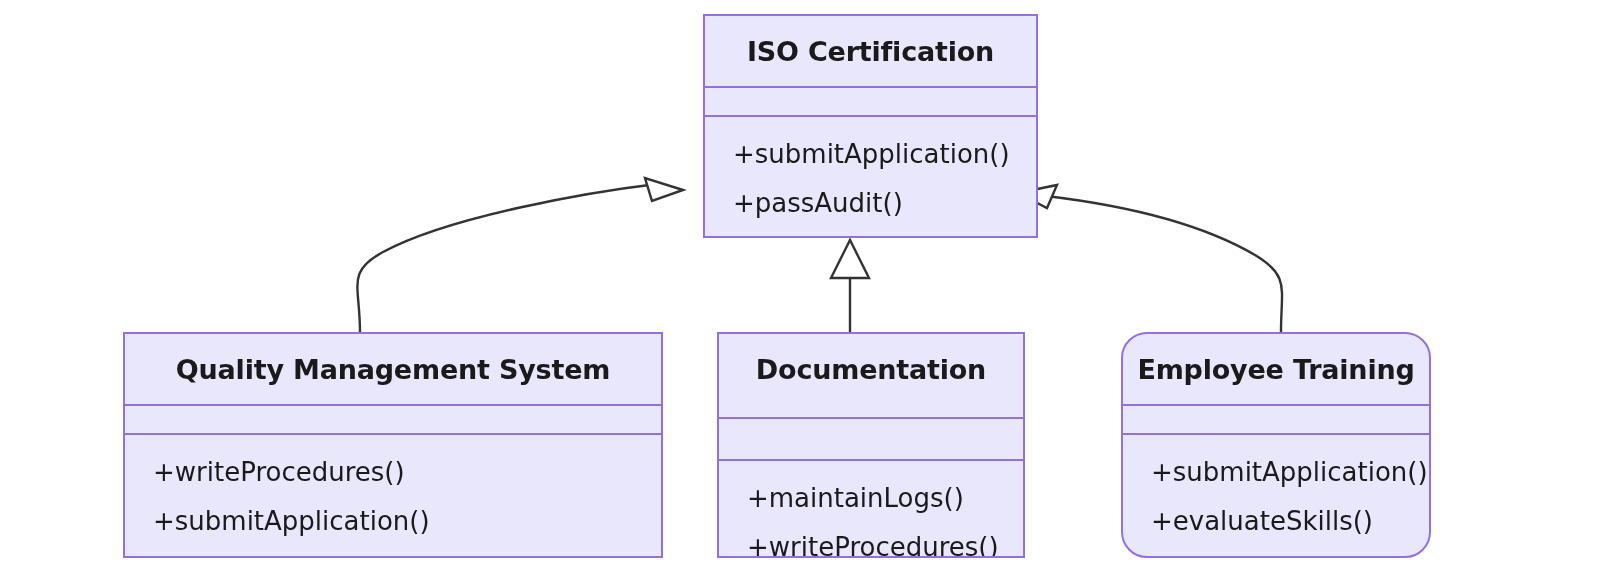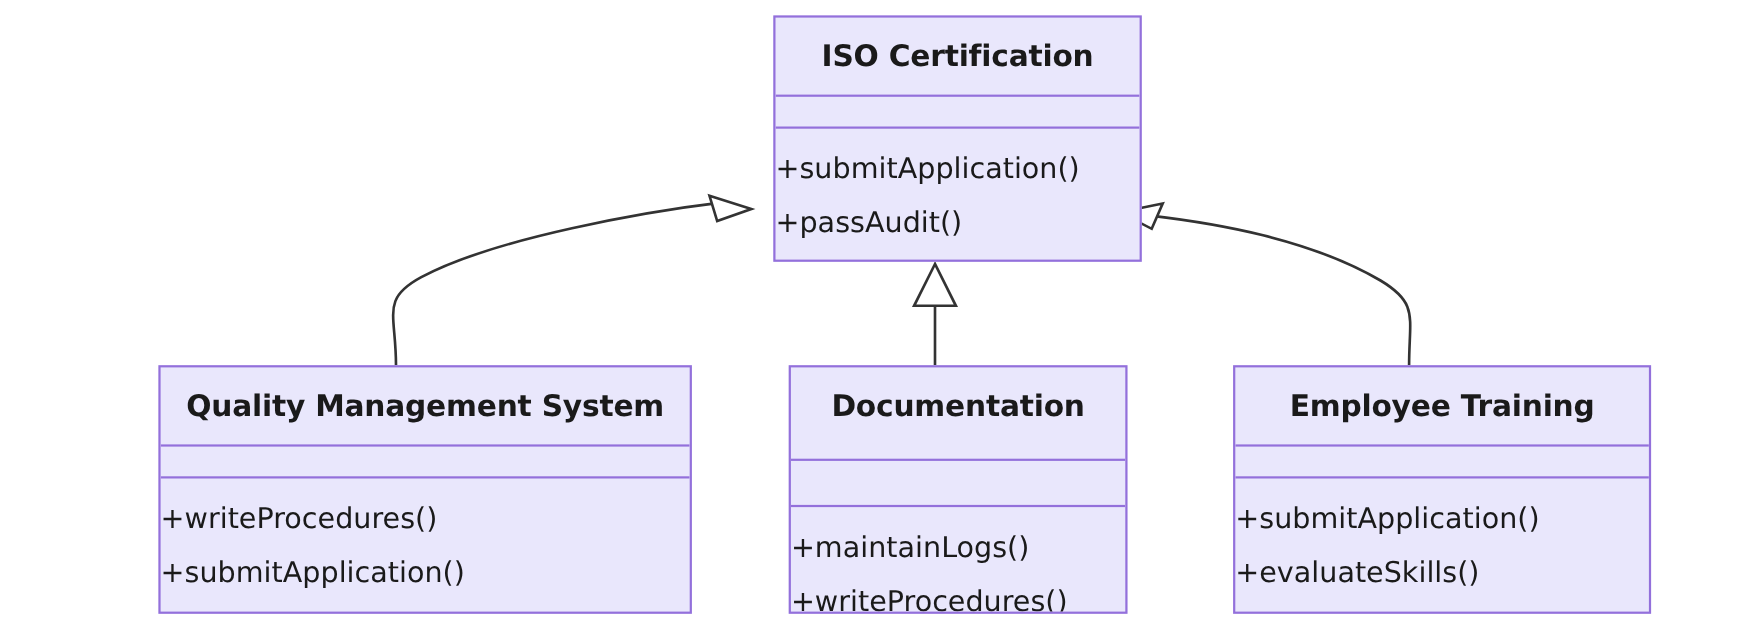--- a/index.html
+++ b/index.html
@@ -53,37 +53,37 @@
   .class-attrs {
     box-sizing: border-box;
     border-top: 2px solid #9370db;
     height: 29px;
     flex: 0 0 29px;
   }
   .class-methods {
     box-sizing: border-box;
     border-top: 2px solid #9370db;
     flex: 1 1 auto;
-    padding: 16px 16px 0 0;
+    padding: 16px 16px 0 28px;
     display: flex;
     flex-direction: column;
     gap: 7px;
   }
   .method-row {
     font-size: 26px;
     line-height: 42px;
     color: #1a1a1a;
     white-space: nowrap;
   }
 
   
   #class-iso            { left: 683px;  top: 14px;  width: 335px; height: 224px; }
-  #class-qms            { left: 124px;  top: 332px; width: 485px; height: 226px; }
+  #class-qms            { left: 103px;  top: 332px; width: 540px; height: 226px; }
   #class-documentation  { left: 697px;  top: 332px; width: 308px; height: 226px; gap: 13px; }
-  #class-training       { left: 1101px; top: 332px; width: 380px; height: 226px; }
+  #class-training       { left: 1101px; top: 332px; width: 310px; height: 226px; border-radius: 26px; }
 </style>
 </head>
 <body>
 
 <div id="diagram-canvas">
 
   <svg id="edge-layer" viewBox="0 0 1600 584" width="1600" height="584" xmlns="http://www.w3.org/2000/svg">
 
     <g>
       <path d="M 360 332 C 360 285 346 272 383 252 C 450 216 590 192 657 184" fill="none" stroke="#333333" stroke-width="2.4"></path>

